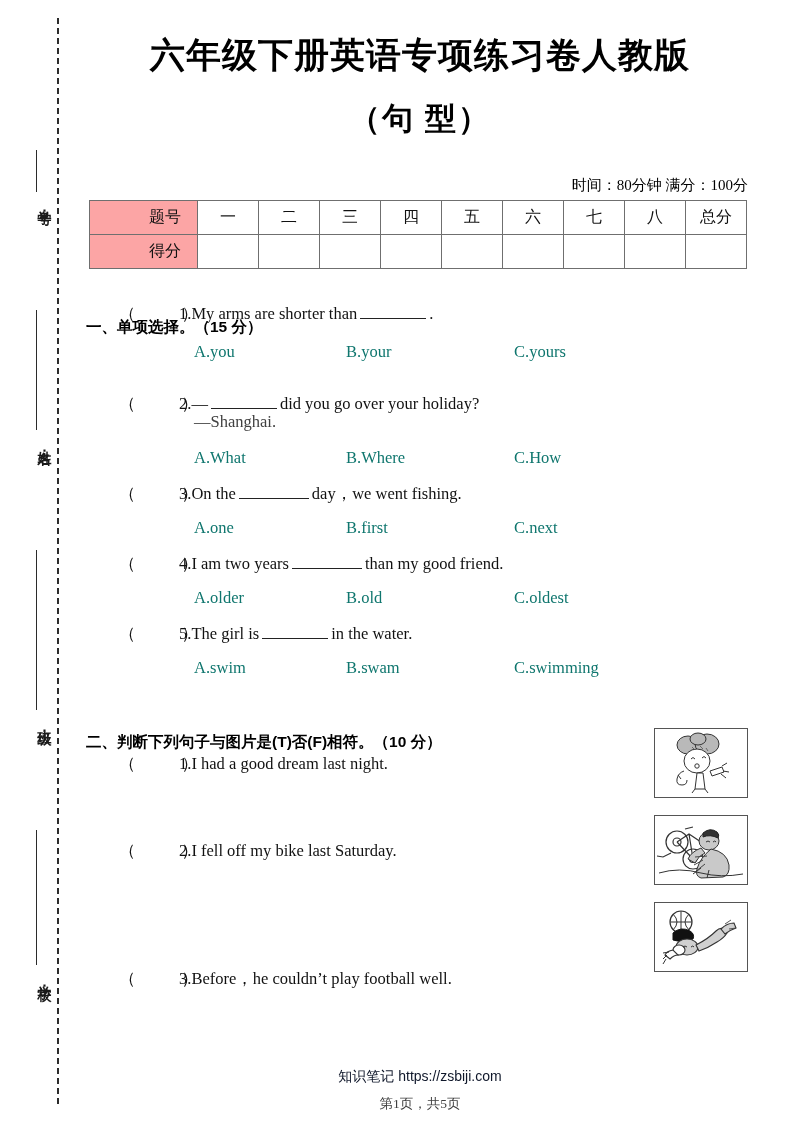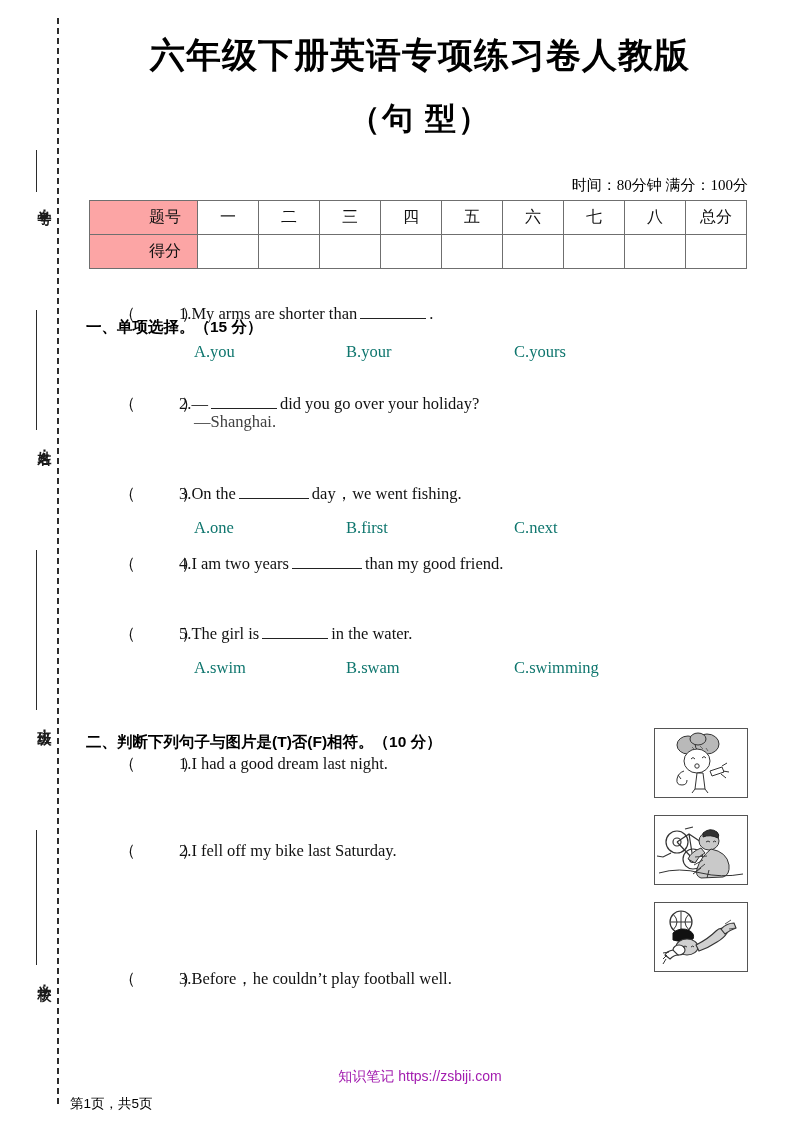--- a/index.html
+++ b/index.html
@@ -194,31 +194,32 @@
 
   
   .footer-brand {
     position: absolute;
     left: 0;
     top: 1068px;
     width: 700px;
     text-align: center;
     font-family: "Liberation Sans", "DejaVu Sans", sans-serif;
     font-size: 14px;
-    color: #a21caf;
+    color: #0f172a;
     white-space: nowrap;
   }
   .footer-page {
     position: absolute;
     left: 0;
     top: 1095px;
     width: 700px;
-    font-family: Liberation Sans, sans-serif;
+    text-align: center;
+    font-family: Liberation Serif, serif;
     font-size: 13.5px;
-    color: #000000;
+    color: #404040;
     white-space: nowrap;
   }
 </style>
 </head>
 <body>
 
 <div class="margin-strip">
   <div class="dashed-line"></div>
 
   <div class="margin-rule" style="top:150px;height:42px;"></div>
@@ -275,30 +276,36 @@
     <span class="paren"><span class="open">（</span><span class="close">）</span></span><span>1.</span><span>My arms are shorter than</span><span class="blank w1"></span><span>.</span>
   </div>
   <div class="opt-row" style="left:124px; top:342px;">
     <span class="opt a">A.you</span><span class="opt b">B.your</span><span class="opt">C.yours</span>
   </div>
 
   <div class="q-row" style="left:48px; top:392px;">
     <span class="paren"><span class="open">（</span><span class="close">）</span></span><span>2.</span><span>—</span><span class="blank w1"></span><span>did you go over your holiday?</span>
   </div>
   <div class="answer-line" style="left:124px; top:412px;">—Shanghai.</div>
+  <div class="opt-row" style="left:124px; top:448px;">
+    <span class="opt a">A.What</span><span class="opt b">B.Where</span><span class="opt">C.How</span>
+  </div>
 
   <div class="q-row" style="left:48px; top:482px;">
     <span class="paren"><span class="open">（</span><span class="close">）</span></span><span>3.</span><span>On the</span><span class="blank w2"></span><span>day，we went fishing.</span>
   </div>
   <div class="opt-row" style="left:124px; top:518px;">
     <span class="opt a">A.one</span><span class="opt b">B.first</span><span class="opt">C.next</span>
   </div>
 
   <div class="q-row" style="left:48px; top:552px;">
     <span class="paren"><span class="open">（</span><span class="close">）</span></span><span>4.</span><span>I am two years</span><span class="blank w2"></span><span>than my good friend.</span>
+  </div>
+  <div class="opt-row" style="left:124px; top:588px;">
+    <span class="opt a">A.older</span><span class="opt b">B.old</span><span class="opt">C.oldest</span>
   </div>
 
   <div class="q-row" style="left:48px; top:622px;">
     <span class="paren"><span class="open">（</span><span class="close">）</span></span><span>5.</span><span>The girl is</span><span class="blank w1"></span><span>in the water.</span>
   </div>
   <div class="opt-row" style="left:124px; top:658px;text-decoration:underline;">
     <span class="opt a">A.swim</span><span class="opt b">B.swam</span><span class="opt">C.swimming</span>
   </div>
 
   <div class="section-title" style="top:732px;">二、判断下列句子与图片是(T)否(F)相符。（10 分）</div>

